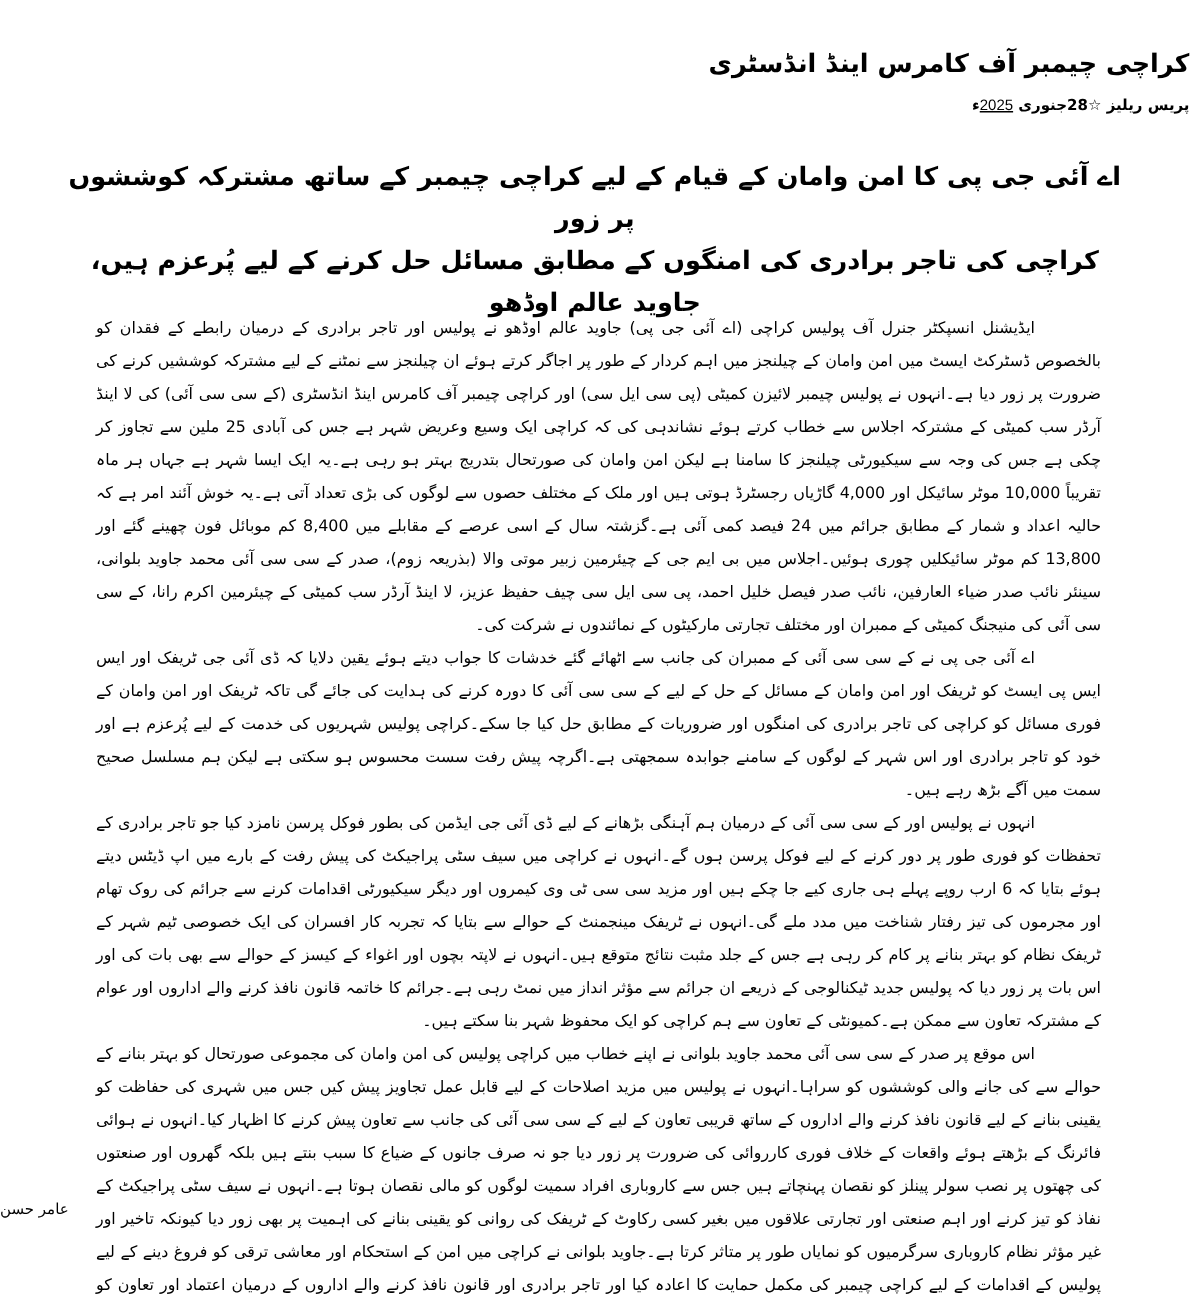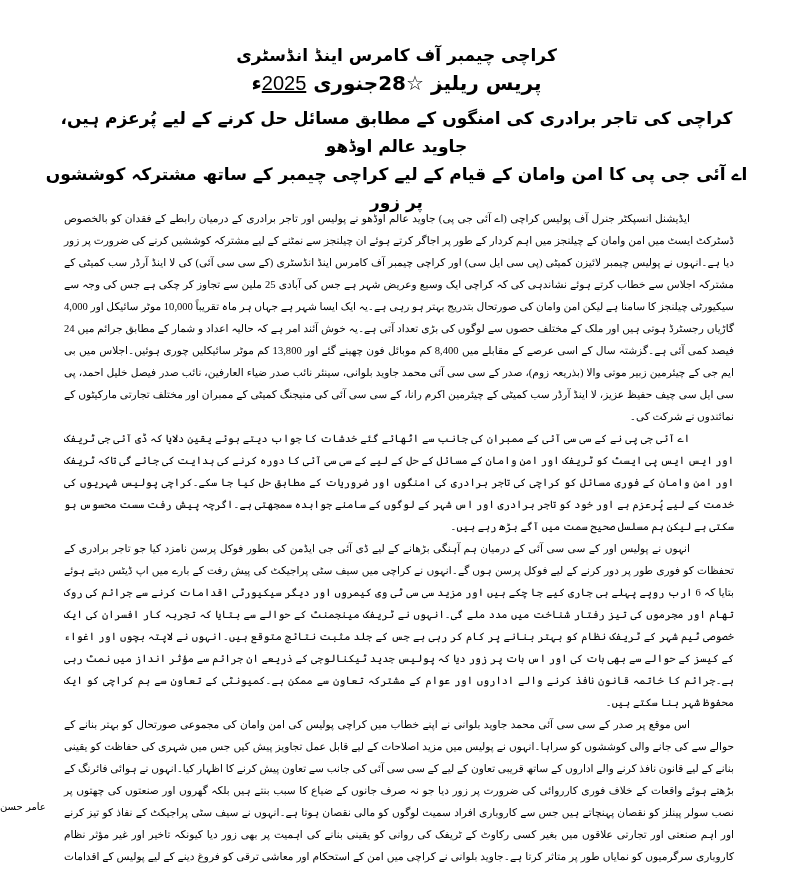--- a/index.html
+++ b/index.html
@@ -17,34 +17,34 @@
     }
     .page {
       position: absolute;
       left: 0; top: 0;
       width: 793px;
       height: 873px;
       background: #ffffff;
     }
     .header {
       position: absolute;
-      left: 0; top: 44px;
+      left: 0; top: 32px;
       width: 793px;
-      text-align: center;
+      text-align: right;
       direction: rtl;
     }
     .org-title {
       font-weight: bold;
       font-size: 17px;
       line-height: 22px;
       margin: 0;
     }
     .release-line {
       font-weight: bold;
-      font-size: 20px;
+      font-size: 10px;
       line-height: 22px;
       margin-top: 6px;
     }
     .release-line .date-year {
       text-decoration: underline;
       font-weight: normal;
       font-family: "Liberation Sans", sans-serif;
     }
     .release-line .star {
       font-weight: normal;
@@ -66,21 +66,20 @@
       width: 670px;
       direction: rtl;
       text-align: justify;
       font-size: 10.6px;
       line-height: 22px;
       text-align-last: right;
     }
     .body p {
       margin: 0;
       text-indent: 44px;
-      font-family: Liberation Serif, serif;
     }
     .signature {
       position: absolute;
       left: 0; top: 796px;
       width: 793px;
       text-align: left;
       direction: rtl;
       font-size: 10px;
       line-height: 22px;
     }
@@ -93,22 +92,22 @@
   <div class="header">
     <div class="org-title">کراچی چیمبر آف کامرس اینڈ انڈسٹری</div>
     <div class="release-line">
       <span>پریس ریلیز</span>
       <span class="star">☆</span><span>28جنوری</span>
       <span class="date-year">2025</span><span>ء</span>
     </div>
   </div>
 
   <div class="headline">
+    <div>اے آئی جی پی کا امن وامان کے قیام کے لیے کراچی چیمبر کے ساتھ مشترکہ کوششوں پر زور</div>
     <div>کراچی کی تاجر برادری کی امنگوں کے مطابق مسائل حل کرنے کے لیے پُرعزم ہیں، جاوید عالم اوڈھو</div>
-    <div>اے آئی جی پی کا امن وامان کے قیام کے لیے کراچی چیمبر کے ساتھ مشترکہ کوششوں پر زور</div>
   </div>
 
   <div class="body">
     <p>ایڈیشنل انسپکٹر جنرل آف پولیس کراچی (اے آئی جی پی) جاوید عالم اوڈھو نے پولیس اور تاجر برادری کے درمیان رابطے کے فقدان کو بالخصوص ڈسٹرکٹ ایسٹ میں امن وامان کے چیلنجز میں اہم کردار کے طور پر اجاگر کرتے ہوئے ان چیلنجز سے نمٹنے کے لیے مشترکہ کوششیں کرنے کی ضرورت پر زور دیا ہے۔انہوں نے پولیس چیمبر لائیزن کمیٹی (پی سی ایل سی) اور کراچی چیمبر آف کامرس اینڈ انڈسٹری (کے سی سی آئی) کی لا اینڈ آرڈر سب کمیٹی کے مشترکہ اجلاس سے خطاب کرتے ہوئے نشاندہی کی کہ کراچی ایک وسیع وعریض شہر ہے جس کی آبادی 25 ملین سے تجاوز کر چکی ہے جس کی وجہ سے سیکیورٹی چیلنجز کا سامنا ہے لیکن امن وامان کی صورتحال بتدریج بہتر ہو رہی ہے۔یہ ایک ایسا شہر ہے جہاں ہر ماہ تقریباً 10,000 موٹر سائیکل اور 4,000 گاڑیاں رجسٹرڈ ہوتی ہیں اور ملک کے مختلف حصوں سے لوگوں کی بڑی تعداد آتی ہے۔یہ خوش آئند امر ہے کہ حالیہ اعداد و شمار کے مطابق جرائم میں 24 فیصد کمی آئی ہے۔گزشتہ سال کے اسی عرصے کے مقابلے میں 8,400 کم موبائل فون چھینے گئے اور 13,800 کم موٹر سائیکلیں چوری ہوئیں۔اجلاس میں بی ایم جی کے چیئرمین زبیر موتی والا (بذریعہ زوم)، صدر کے سی سی آئی محمد جاوید بلوانی، سینئر نائب صدر ضیاء العارفین، نائب صدر فیصل خلیل احمد، پی سی ایل سی چیف حفیظ عزیز، لا اینڈ آرڈر سب کمیٹی کے چیئرمین اکرم رانا، کے سی سی آئی کی منیجنگ کمیٹی کے ممبران اور مختلف تجارتی مارکیٹوں کے نمائندوں نے شرکت کی۔</p>
     <p>اے آئی جی پی نے کے سی سی آئی کے ممبران کی جانب سے اٹھائے گئے خدشات کا جواب دیتے ہوئے یقین دلایا کہ ڈی آئی جی ٹریفک اور ایس ایس پی ایسٹ کو ٹریفک اور امن وامان کے مسائل کے حل کے لیے کے سی سی آئی کا دورہ کرنے کی ہدایت کی جائے گی تاکہ ٹریفک اور امن وامان کے فوری مسائل کو کراچی کی تاجر برادری کی امنگوں اور ضروریات کے مطابق حل کیا جا سکے۔کراچی پولیس شہریوں کی خدمت کے لیے پُرعزم ہے اور خود کو تاجر برادری اور اس شہر کے لوگوں کے سامنے جوابدہ سمجھتی ہے۔اگرچہ پیش رفت سست محسوس ہو سکتی ہے لیکن ہم مسلسل صحیح سمت میں آگے بڑھ رہے ہیں۔</p>
     <p>انہوں نے پولیس اور کے سی سی آئی کے درمیان ہم آہنگی بڑھانے کے لیے ڈی آئی جی ایڈمن کی بطور فوکل پرسن نامزد کیا جو تاجر برادری کے تحفظات کو فوری طور پر دور کرنے کے لیے فوکل پرسن ہوں گے۔انہوں نے کراچی میں سیف سٹی پراجیکٹ کی پیش رفت کے بارے میں اپ ڈیٹس دیتے ہوئے بتایا کہ 6 ارب روپے پہلے ہی جاری کیے جا چکے ہیں اور مزید سی سی ٹی وی کیمروں اور دیگر سیکیورٹی اقدامات کرنے سے جرائم کی روک تھام اور مجرموں کی تیز رفتار شناخت میں مدد ملے گی۔انہوں نے ٹریفک مینجمنٹ کے حوالے سے بتایا کہ تجربہ کار افسران کی ایک خصوصی ٹیم شہر کے ٹریفک نظام کو بہتر بنانے پر کام کر رہی ہے جس کے جلد مثبت نتائج متوقع ہیں۔انہوں نے لاپتہ بچوں اور اغواء کے کیسز کے حوالے سے بھی بات کی اور اس بات پر زور دیا کہ پولیس جدید ٹیکنالوجی کے ذریعے ان جرائم سے مؤثر انداز میں نمٹ رہی ہے۔جرائم کا خاتمہ قانون نافذ کرنے والے اداروں اور عوام کے مشترکہ تعاون سے ممکن ہے۔کمیونٹی کے تعاون سے ہم کراچی کو ایک محفوظ شہر بنا سکتے ہیں۔</p>
     <p>اس موقع پر صدر کے سی سی آئی محمد جاوید بلوانی نے اپنے خطاب میں کراچی پولیس کی امن وامان کی مجموعی صورتحال کو بہتر بنانے کے حوالے سے کی جانے والی کوششوں کو سراہا۔انہوں نے پولیس میں مزید اصلاحات کے لیے قابل عمل تجاویز پیش کیں جس میں شہری کی حفاظت کو یقینی بنانے کے لیے قانون نافذ کرنے والے اداروں کے ساتھ قریبی تعاون کے لیے کے سی سی آئی کی جانب سے تعاون پیش کرنے کا اظہار کیا۔انہوں نے ہوائی فائرنگ کے بڑھتے ہوئے واقعات کے خلاف فوری کارروائی کی ضرورت پر زور دیا جو نہ صرف جانوں کے ضیاع کا سبب بنتے ہیں بلکہ گھروں اور صنعتوں کی چھتوں پر نصب سولر پینلز کو نقصان پہنچاتے ہیں جس سے کاروباری افراد سمیت لوگوں کو مالی نقصان ہوتا ہے۔انہوں نے سیف سٹی پراجیکٹ کے نفاذ کو تیز کرنے اور اہم صنعتی اور تجارتی علاقوں میں بغیر کسی رکاوٹ کے ٹریفک کی روانی کو یقینی بنانے کی اہمیت پر بھی زور دیا کیونکہ تاخیر اور غیر مؤثر نظام کاروباری سرگرمیوں کو نمایاں طور پر متاثر کرتا ہے۔جاوید بلوانی نے کراچی میں امن کے استحکام اور معاشی ترقی کو فروغ دینے کے لیے پولیس کے اقدامات کے لیے کراچی چیمبر کی مکمل حمایت کا اعادہ کیا اور تاجر برادری اور قانون نافذ کرنے والے اداروں کے درمیان اعتماد اور تعاون کو فروغ دینے کے لیے مسلسل کوششوں پر زور دیا۔</p>
   </div>
 
   <div class="signature">

